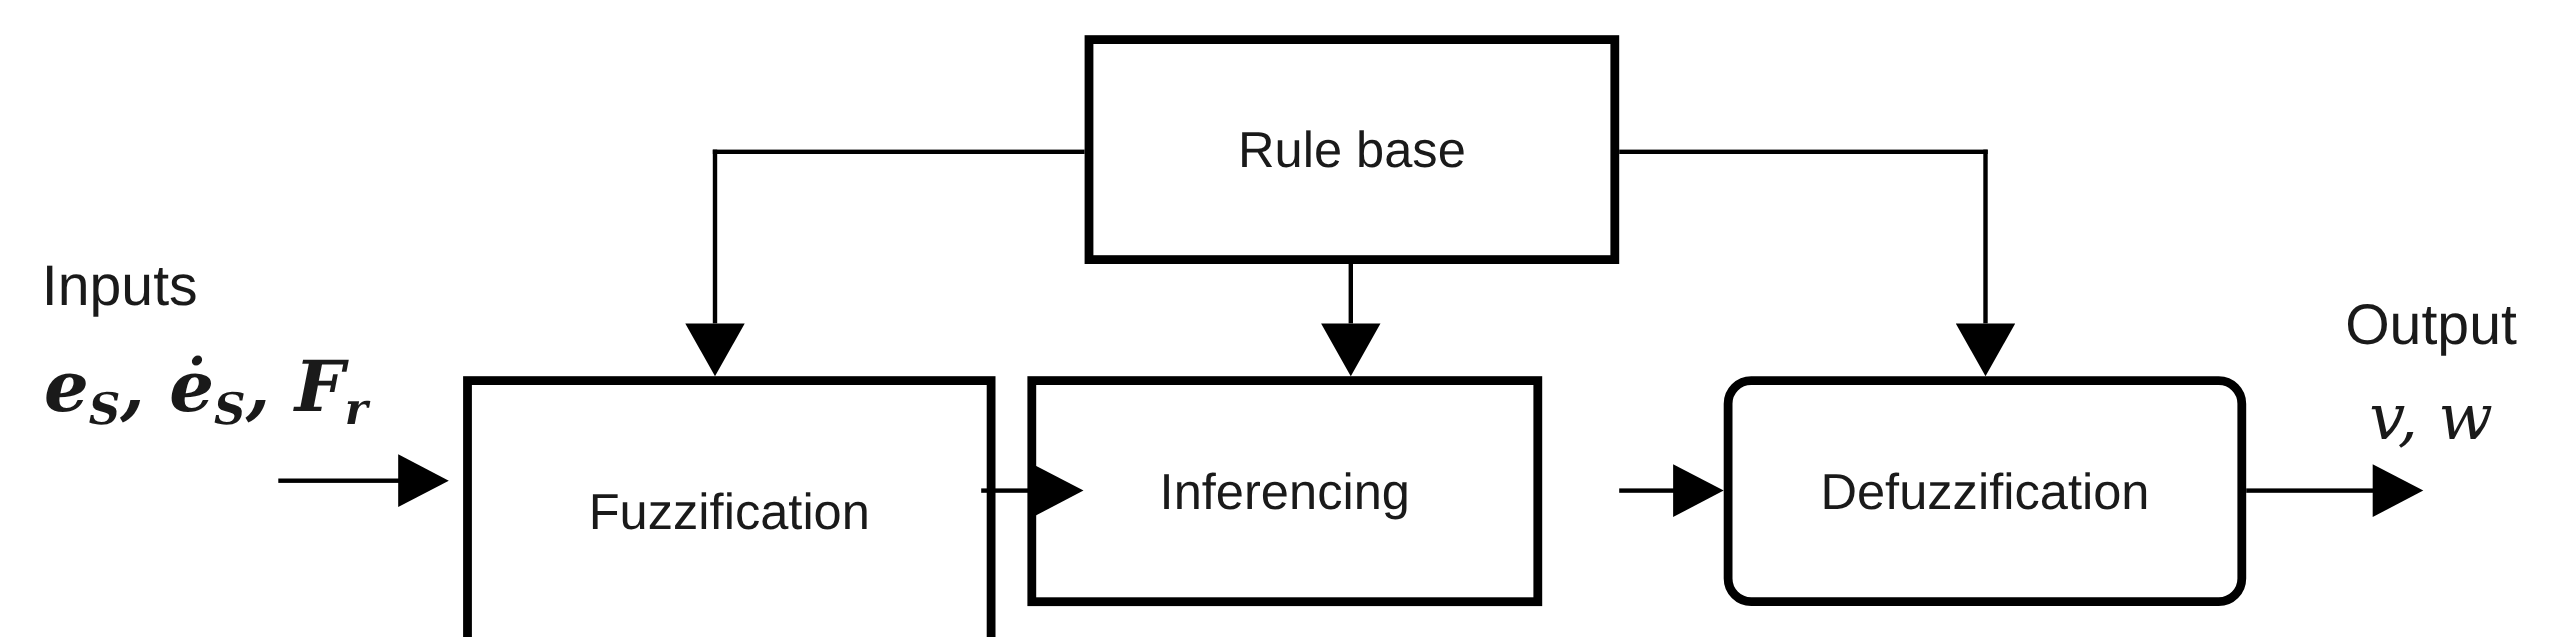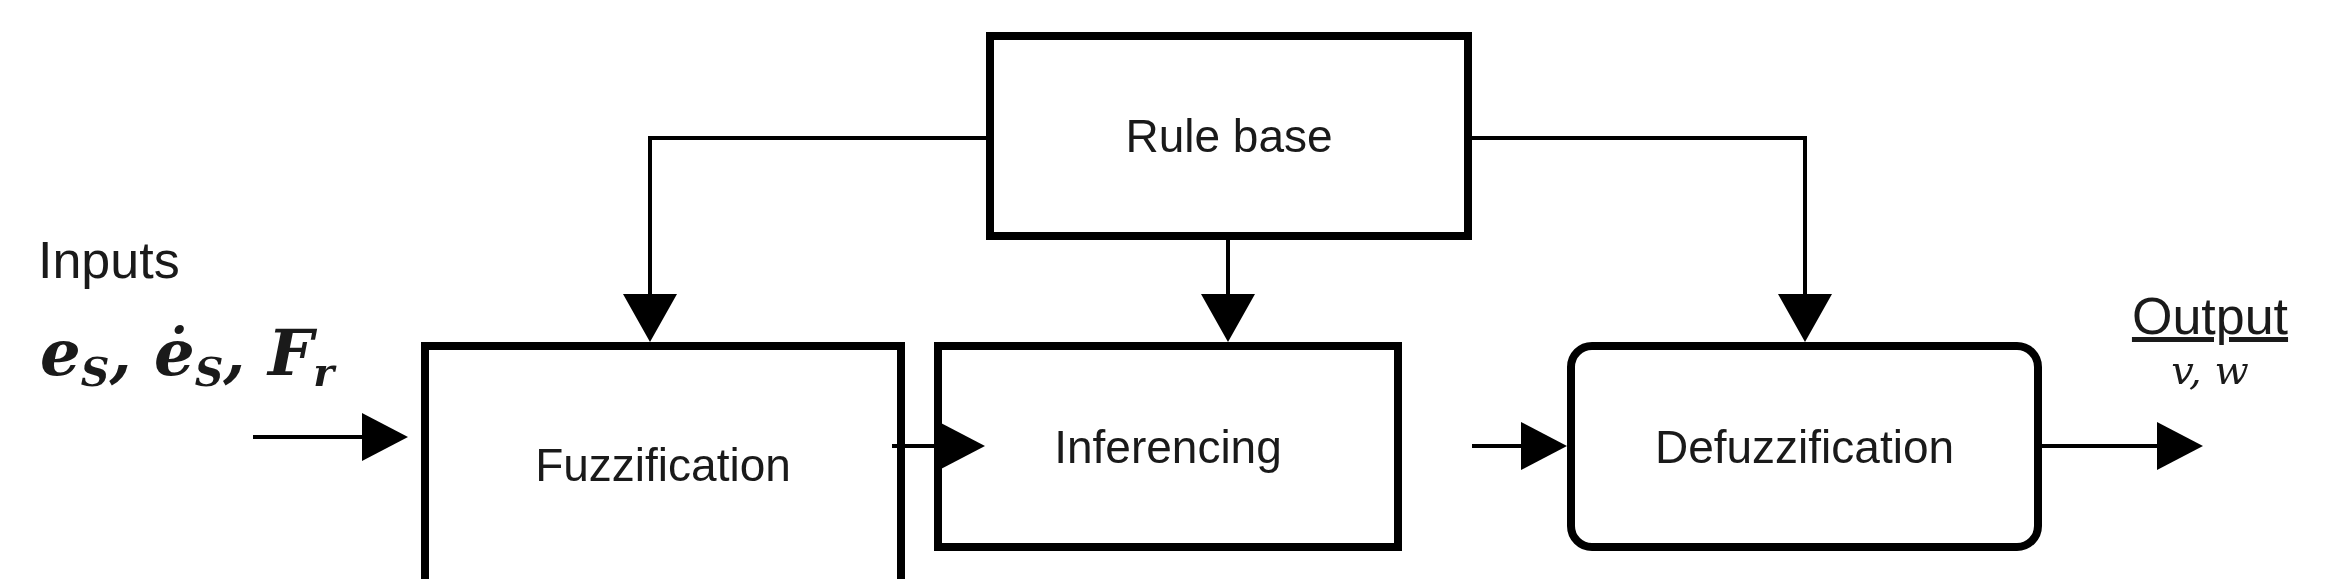--- a/index.html
+++ b/index.html
@@ -44,21 +44,21 @@
     color: #1a1a1a;
     line-height: 1.1;
     white-space: nowrap;
   }
   .io-title { font-size: 52px; }
   .math {
     font-family: "DejaVu Serif", serif;
     font-style: italic;
   }
   .inputs-math { font-size: 64px; font-weight: bold; }
-  .output-math { font-size: 40px; }
+  .output-math { font-size: 58px; }
   .sub {
     font-size: 0.62em;
     vertical-align: -0.28em;
     font-style: italic;
   }
   .centered { text-align: center; }
 </style>
 </head>
 <body>
 
@@ -104,16 +104,16 @@
   <div class="arrow-right" style="left:2157px; top:422px;"></div>
 
   <div class="label io-title" style="left:38px; top:232px;">Inputs</div>
 
   <div class="label math inputs-math" style="left:40px; top:318px;">
     <span>e</span><span class="sub">S</span><span>, </span>
     <span>ė</span><span class="sub">S</span><span>, </span>
     <span>F</span><span class="sub">r</span><span></span>
   </div>
 
-  <div class="label io-title centered" style="left:2105px; top:288px; width:210px;text-decoration:underline;">Output</div>
+  <div class="label io-title centered" style="left:2105px; top:268px; width:210px;">Output</div>
   <div class="label math output-math centered" style="left:2105px; top:348px; width:210px;">v, w</div>
 
 </div>
 
 </body></html>

